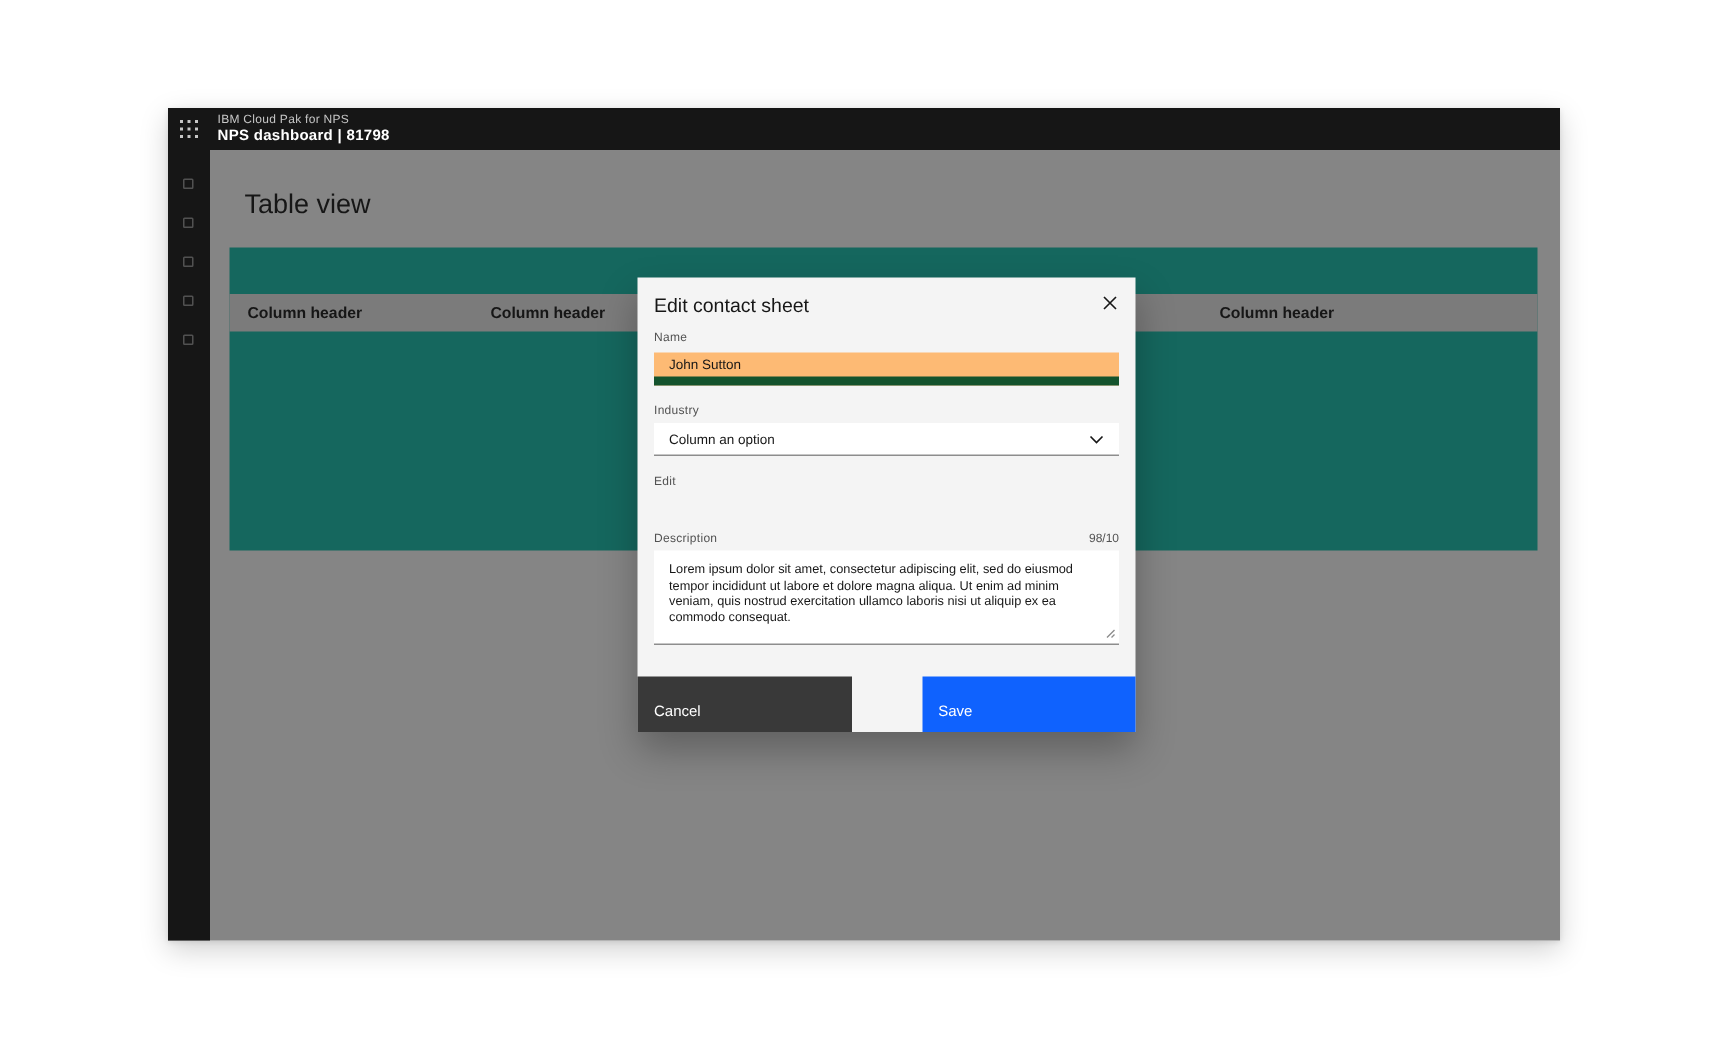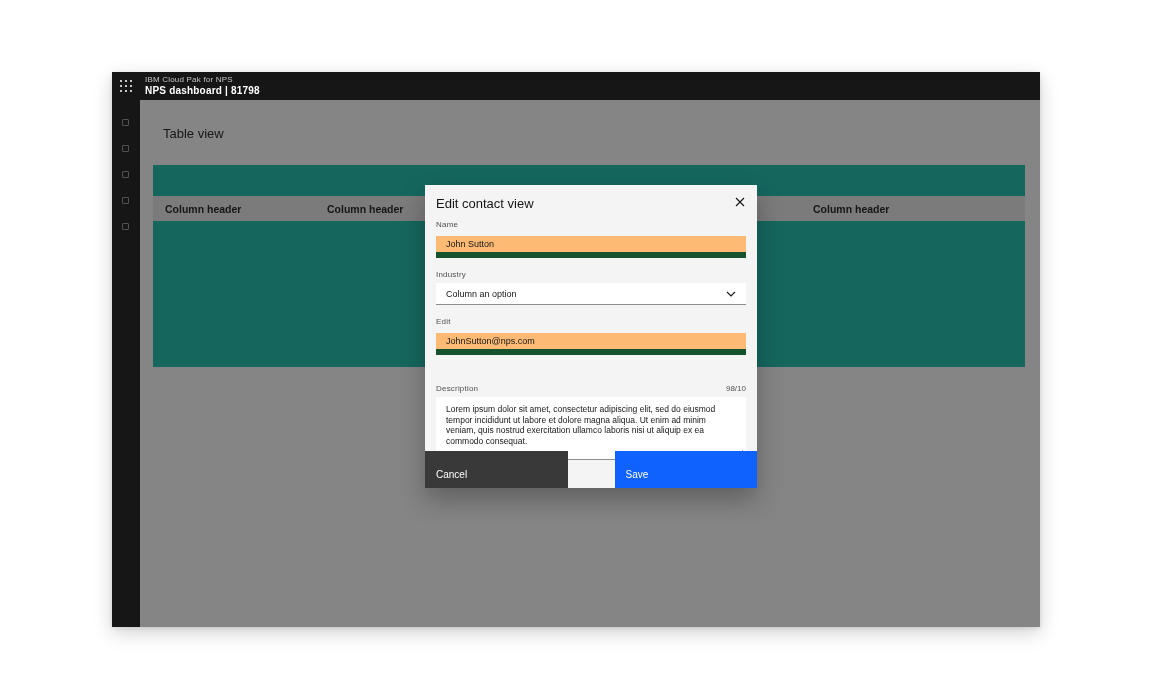--- a/index.html
+++ b/index.html
@@ -21,21 +21,21 @@
   .tb-title { font-size:10px; font-weight:bold; color:#ffffff; letter-spacing:0.2px; }
 
   
   .sidebar { position:absolute; left:0; top:28px; width:28px; bottom:0; background:#161616; z-index:2;
              display:flex; flex-direction:column; align-items:center; padding-top:19px; }
   .side-item { width:9px; height:9px; margin-bottom:17px; cursor:pointer; }
   .side-item .sq { width:7px; height:7px; border:1px solid #8d8d8d; border-radius:1px; }
 
   
   .content { position:absolute; left:28px; top:28px; right:0; bottom:0; background:#f4f4f4; }
-  .page-title { position:absolute; left:23px; top:26px; font-size:13px; color:#161616;
+  .page-title { position:absolute; left:23px; top:26px; font-size:18px; color:#161616;
                 font-weight:normal; }
   .card { position:absolute; left:13px; top:65px; width:872px; height:202px; background:#14b8a6; }
   .thead { position:absolute; left:0; top:31px; right:0; height:25px; background:#e0e0e0;
            display:flex; }
   .th { width:162px; padding-left:12px; display:flex; align-items:center;
         font-size:10.5px; font-weight:bold; color:#161616; white-space:nowrap; }
 
   
   .overlay { position:absolute; left:0; top:28px; right:0; bottom:0;
              background:rgba(22,22,22,0.5); z-index:5; }
@@ -130,21 +130,21 @@
         <div class="th">Column header</div>
         <div class="th">Column header</div>
       </div>
     </div>
   </div>
 
   <div class="overlay"></div>
 
   <div class="modal">
     <div class="modal-header">
-      <h2 class="modal-title">Edit contact view</h2>
+      <h2 class="modal-title">Edit contact sheet</h2>
     </div>
     <button class="close-btn">
       <svg width="10" height="10" viewBox="0 0 10 10">
         <path d="M1 1 L9 9 M9 1 L1 9" stroke="#161616" stroke-width="1.1" fill="none"></path>
       </svg>
     </button>
 
     <div class="modal-body">
       <div class="form-group g1">
         <label class="field-label">Name</label>
@@ -156,21 +156,20 @@
         <div class="dropdown">
           <span>Column an option</span>
           <svg width="10" height="6" viewBox="0 0 10 6">
             <path d="M1 1 L5 5 L9 1" stroke="#161616" stroke-width="1.1" fill="none"></path>
           </svg>
         </div>
       </div>
 
       <div class="form-group g3">
         <label class="field-label">Edit</label>
-        <input class="text-input" type="text" value="JohnSutton@nps.com" style="">
       </div>
 
       <div class="form-group g4">
         <div class="label-row">
           <label class="field-label">Description</label>
           <span class="counter">98/10</span>
         </div>
         <div class="ta-wrap">
           <textarea class="textarea" style="">Lorem ipsum dolor sit amet, consectetur adipiscing elit, sed do eiusmod tempor incididunt ut labore et dolore magna aliqua. Ut enim ad minim veniam, quis nostrud exercitation ullamco laboris nisi ut aliquip ex ea commodo consequat.</textarea>
           <svg class="resize-handle" width="7" height="7" viewBox="0 0 7 7">

